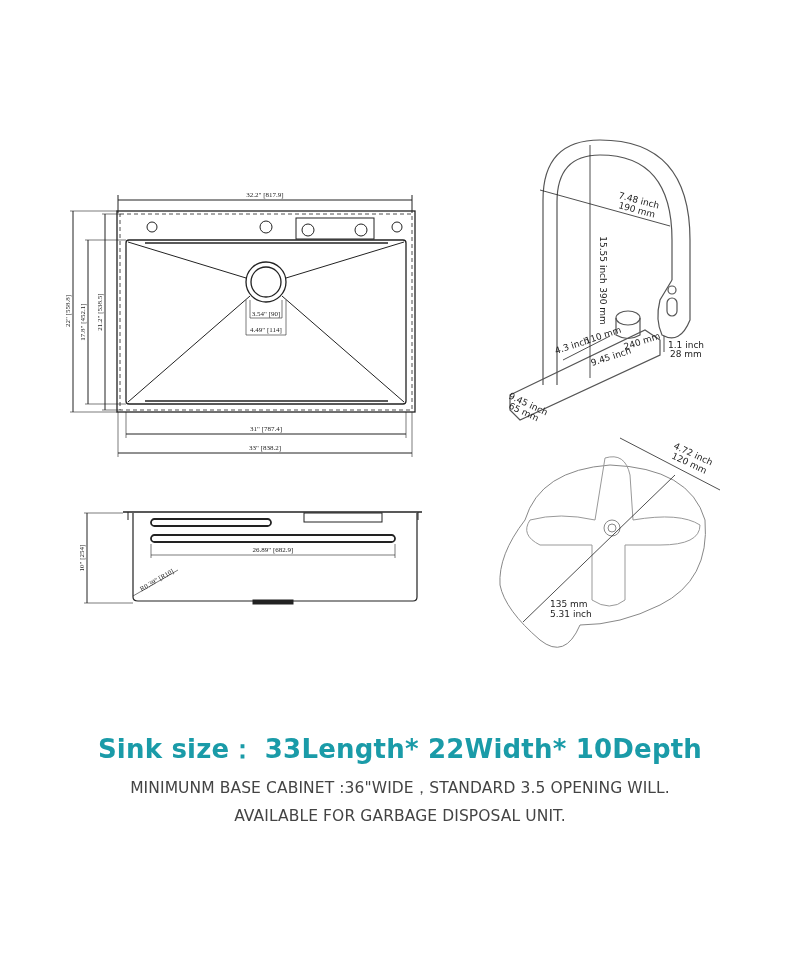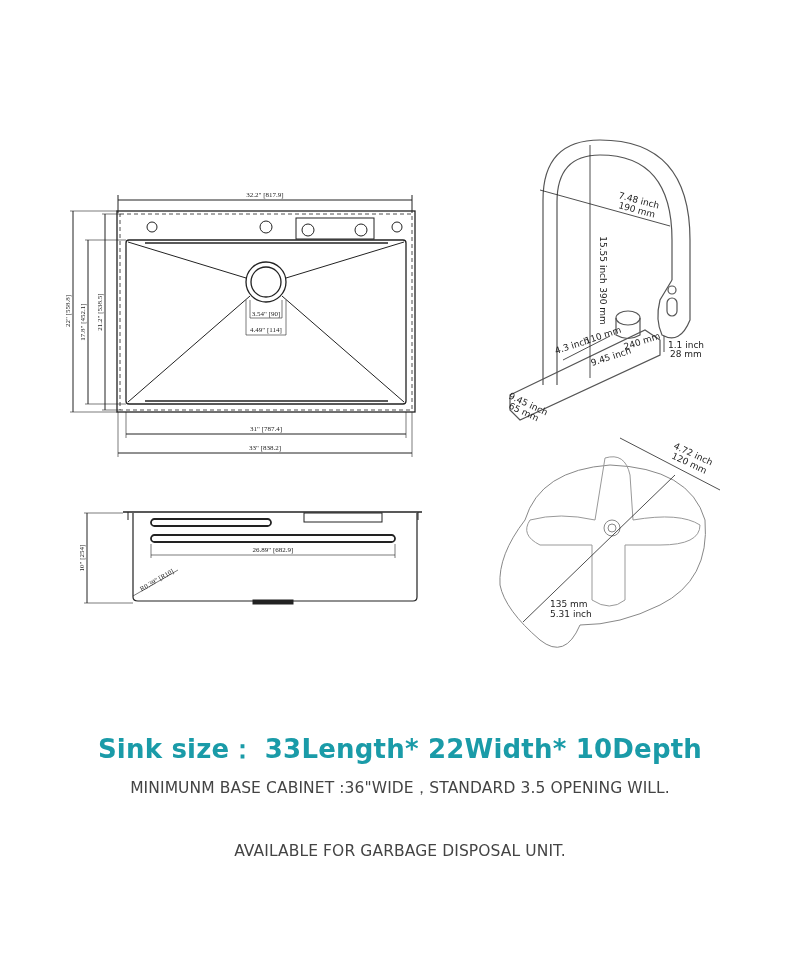--- a/index.html
+++ b/index.html
@@ -141,13 +141,13 @@
   <text class="dimsans" x="508" y="408" transform="rotate(25 508 408)">65 mm</text>
 
   <text class="dimsans" x="673" y="448" transform="rotate(25 673 448)">4.72 inch</text>
   <text class="dimsans" x="671" y="458" transform="rotate(25 671 458)">120 mm</text>
   <text class="dimsans" x="550" y="607">135 mm</text>
   <text class="dimsans" x="550" y="617">5.31 inch</text>
 </svg>
 
 <div class="title">Sink size：  33Length* 22Width* 10Depth</div>
 <div class="sub" style="top:778px;">MINIMUNM BASE CABINET :36"WIDE，STANDARD 3.5 OPENING WILL.</div>
-<div class="sub" style="top:842px;">AVAILABLE FOR GARBAGE DISPOSAL UNIT.</div>
+<div class="sub" style="top:807px;">AVAILABLE FOR GARBAGE DISPOSAL UNIT.</div>
 
 </body></html>

